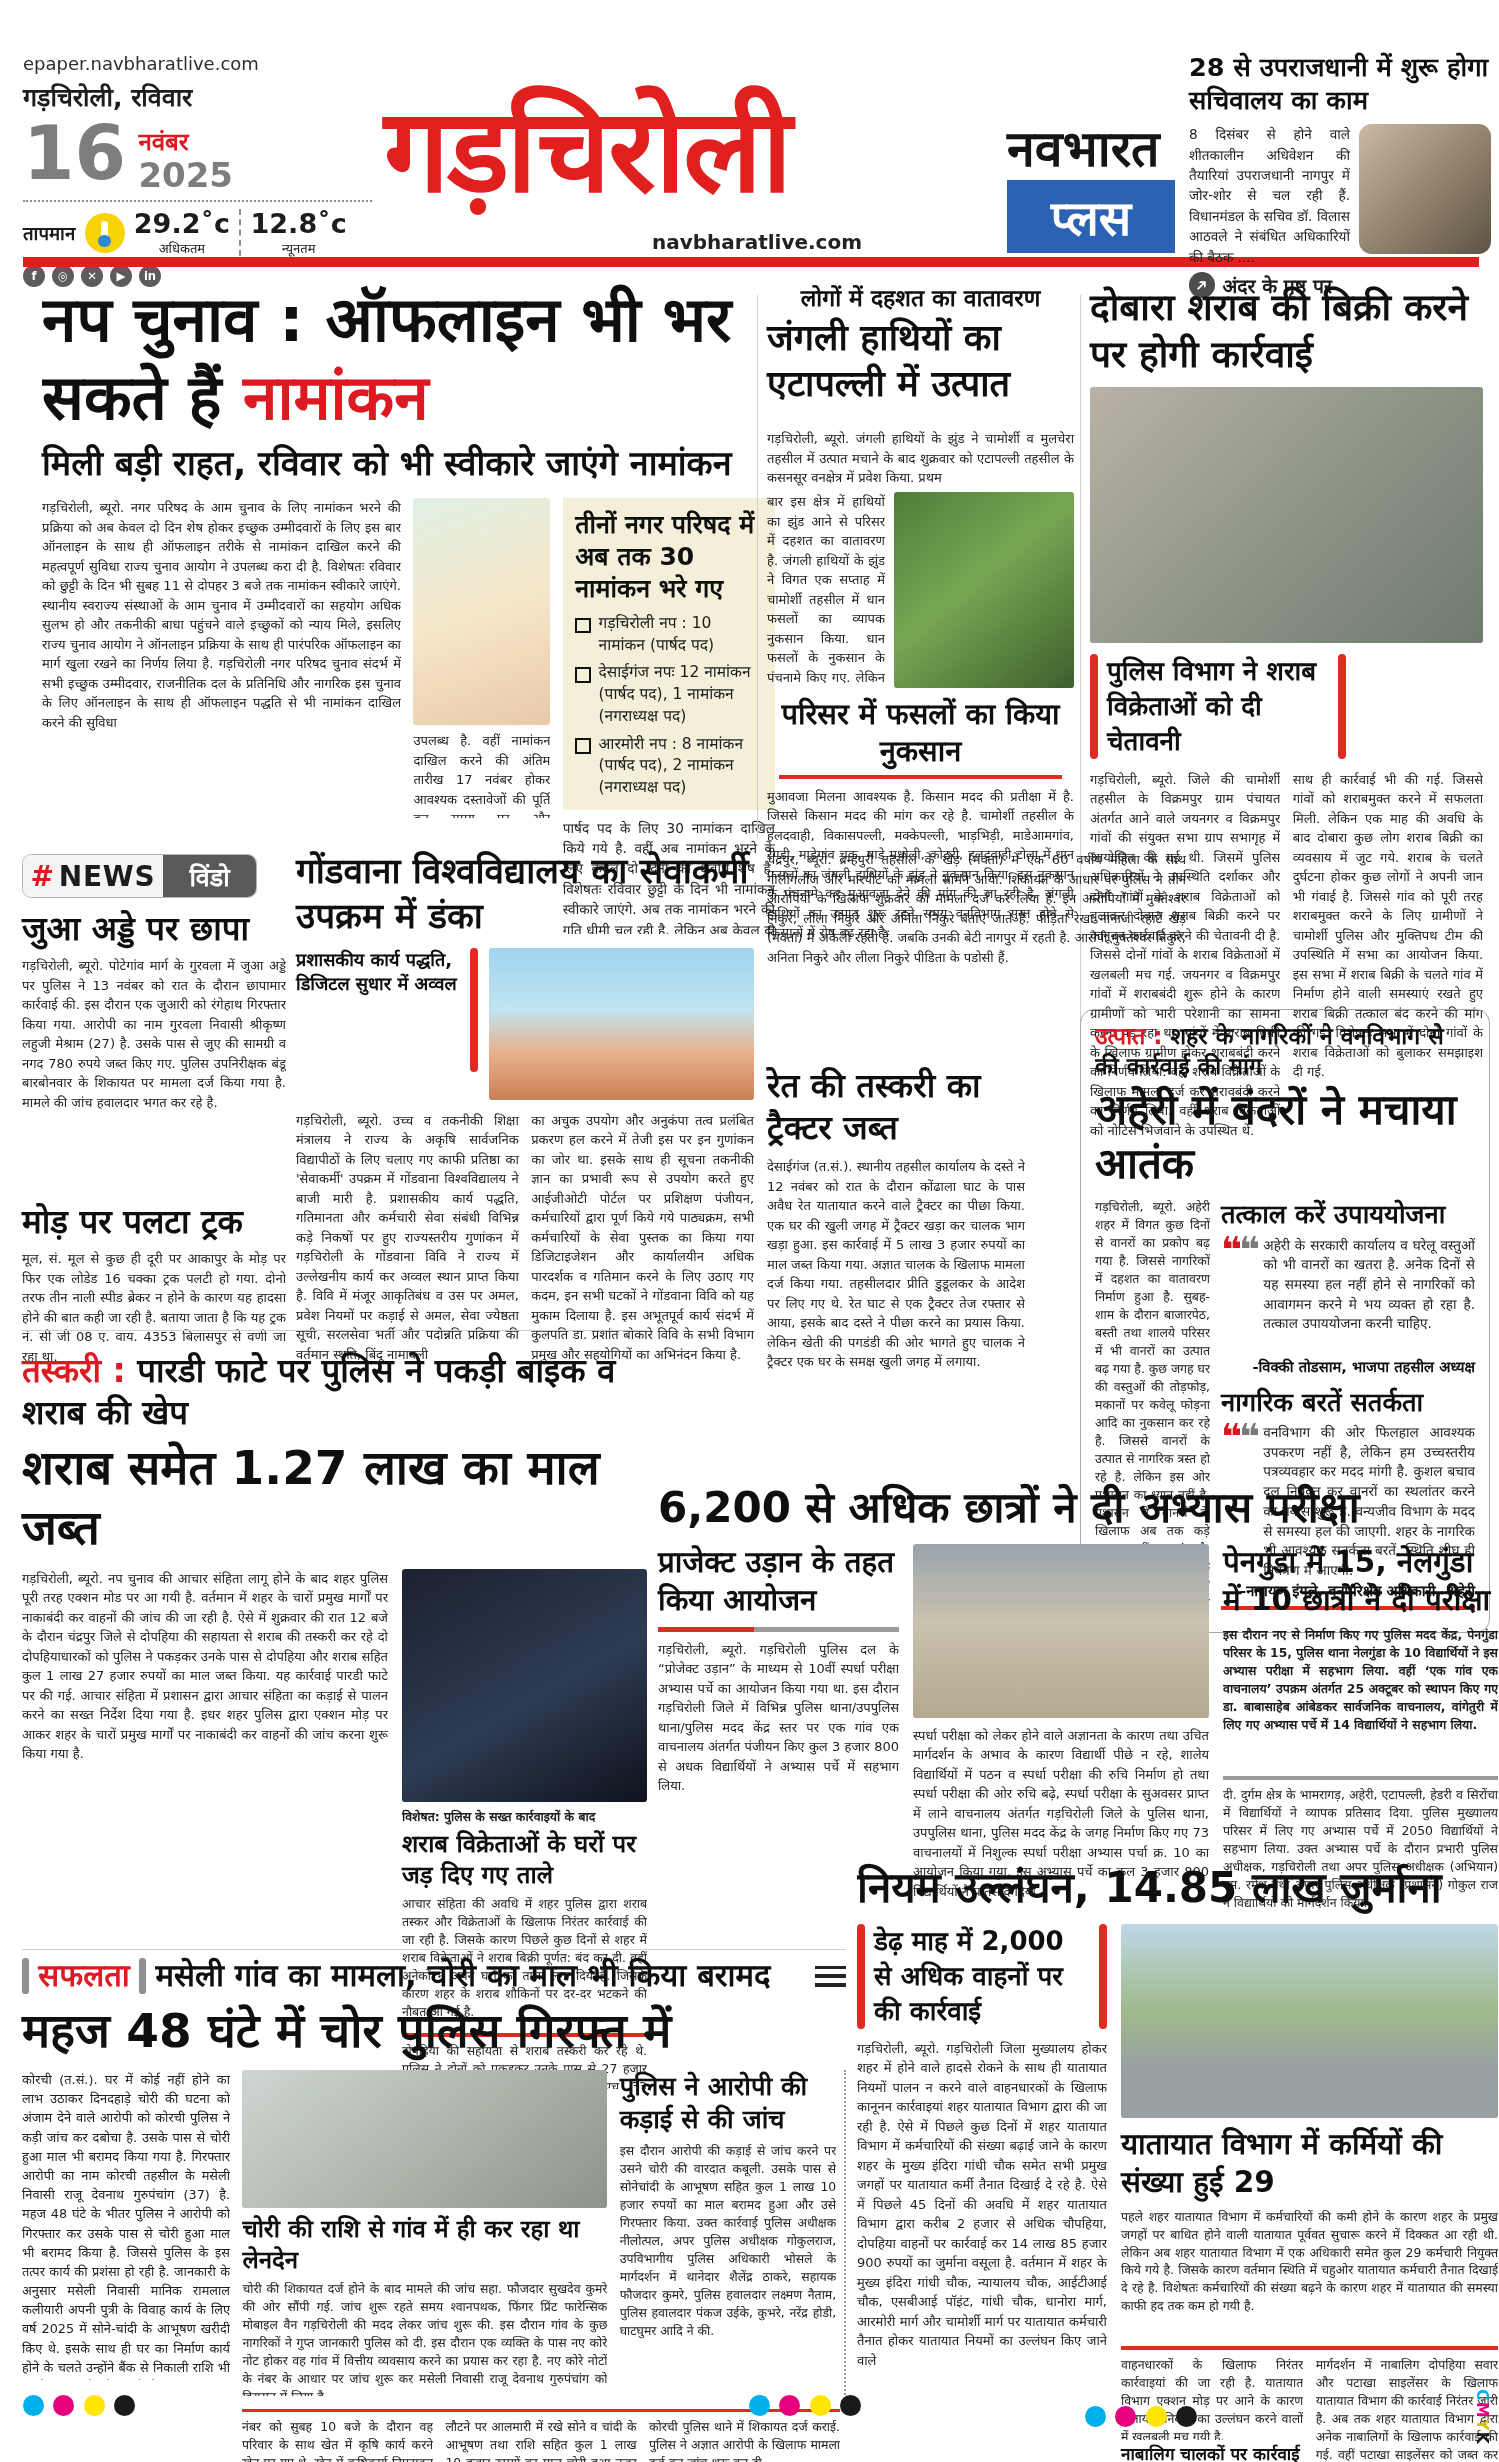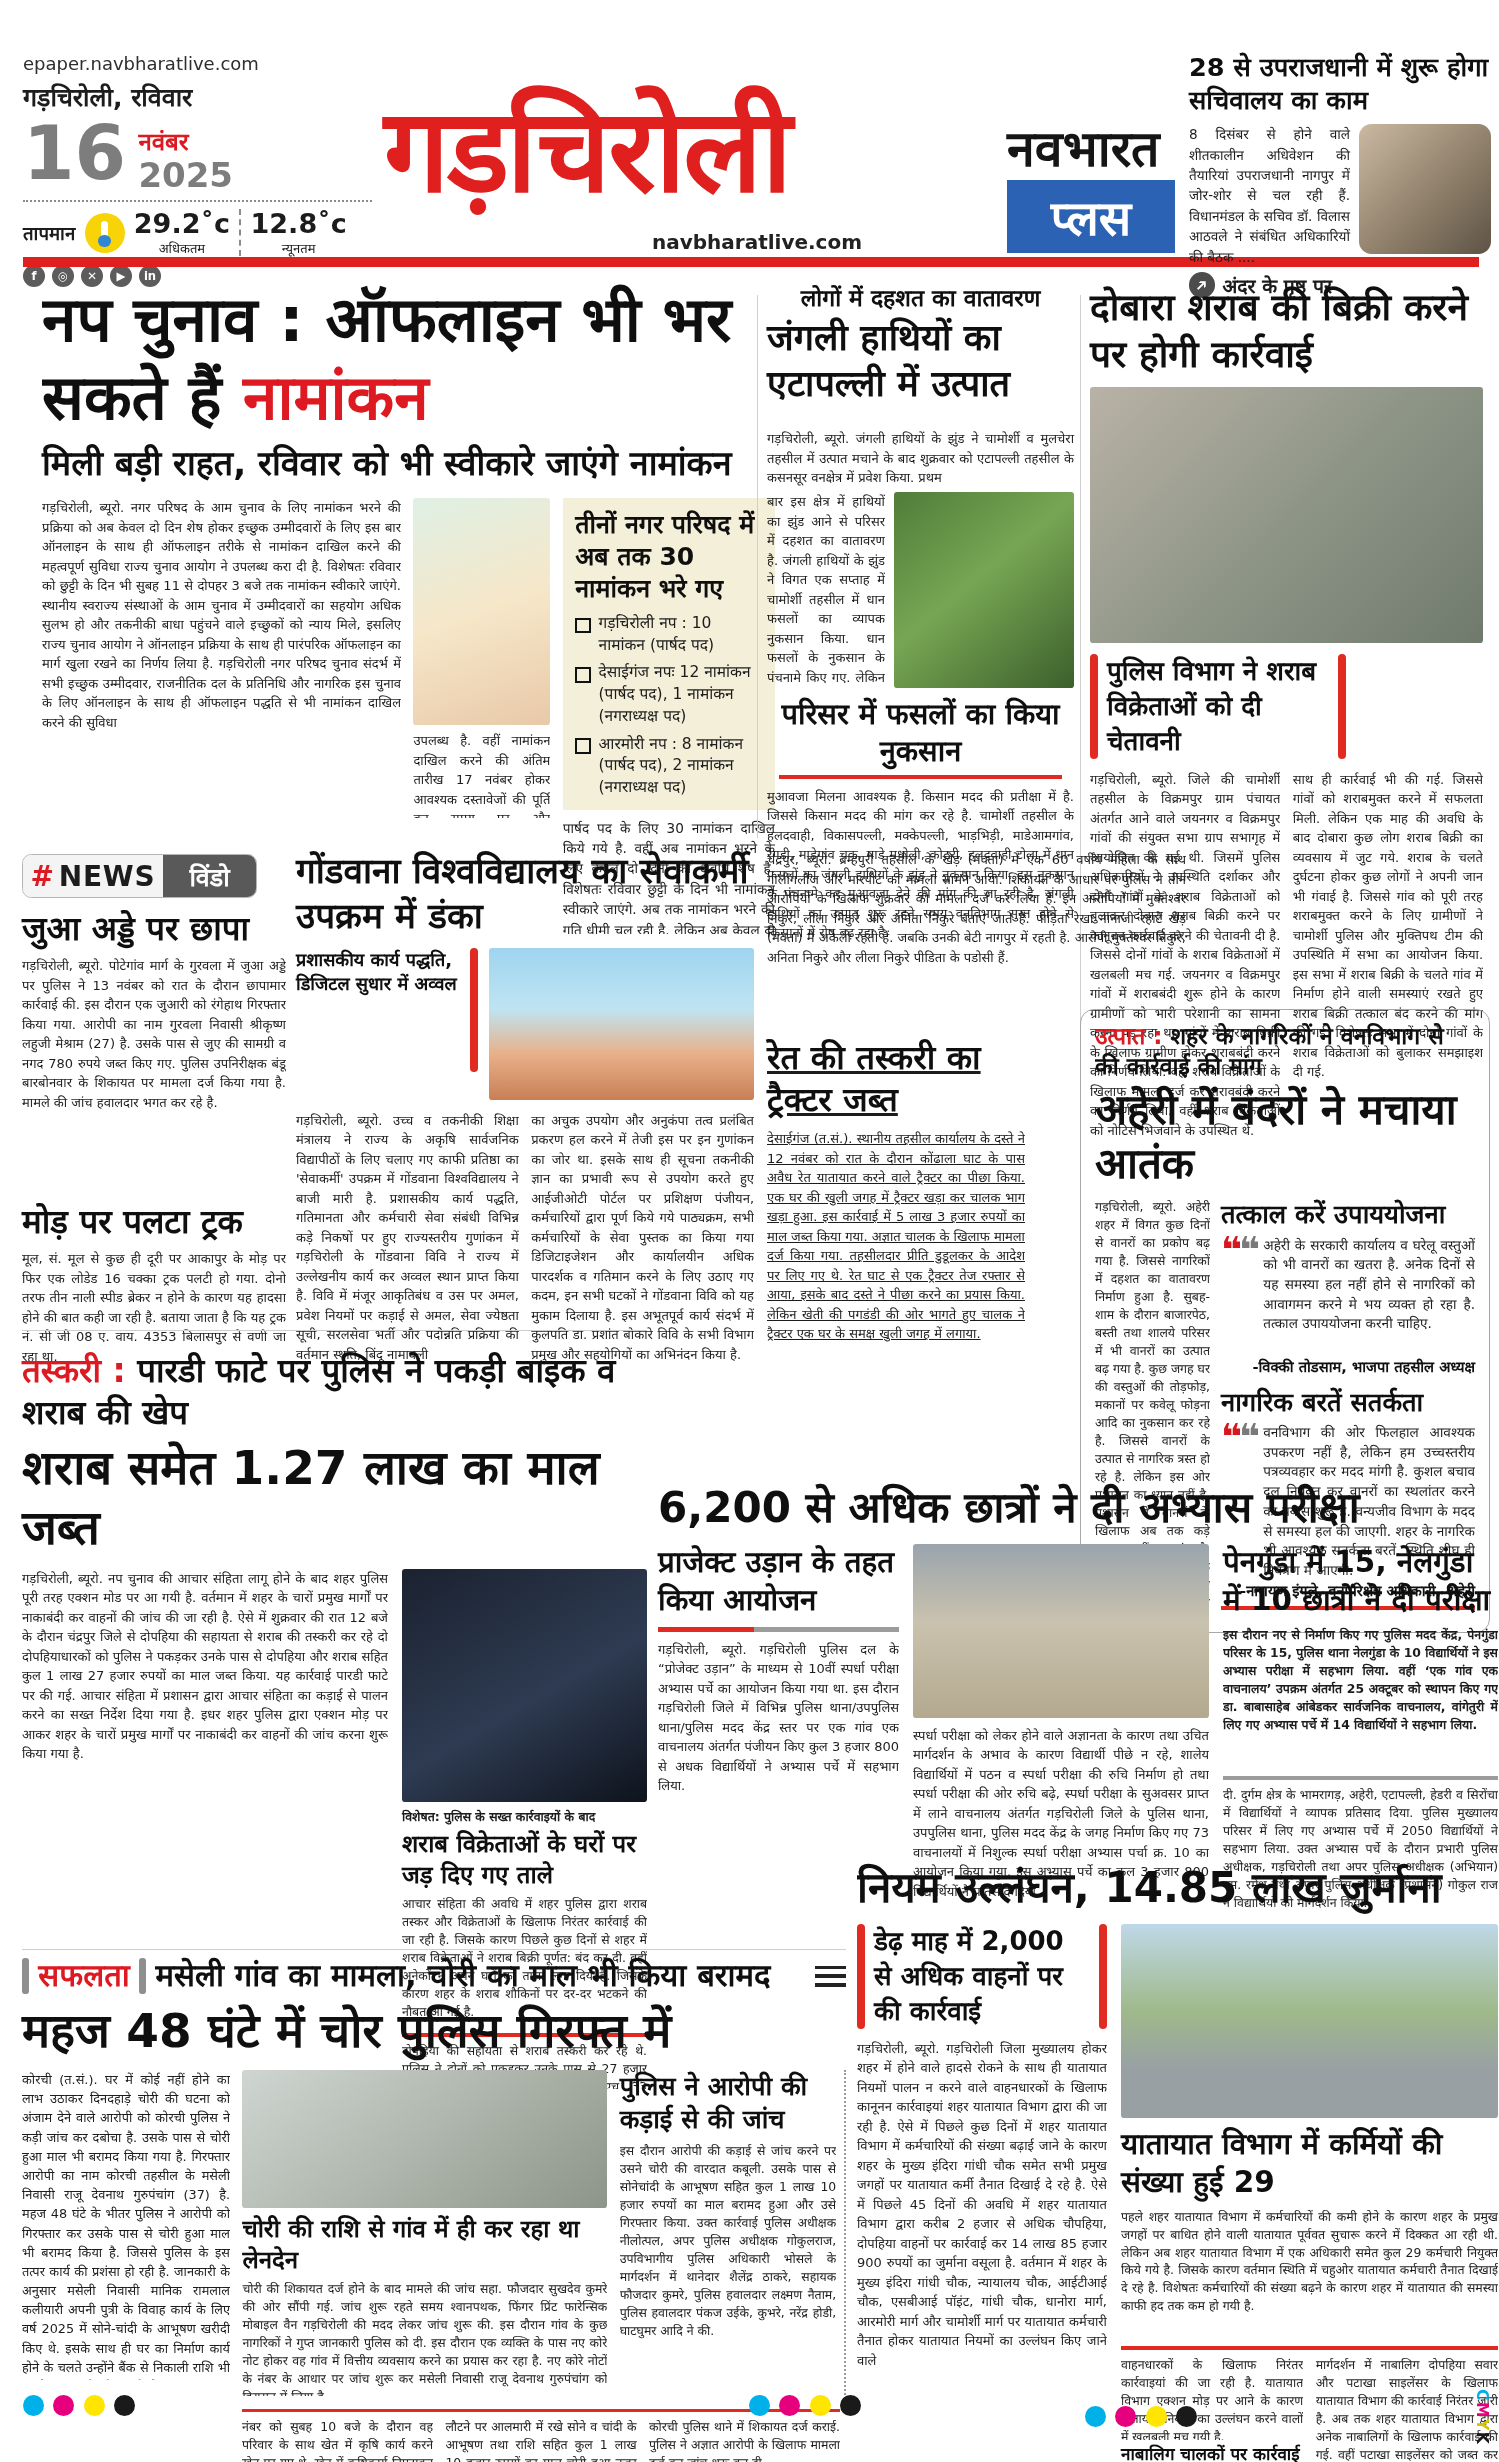--- a/index.html
+++ b/index.html
@@ -195,21 +195,21 @@
     <div class="flexrow" style="margin-top:11px;gap:12.4px;">
       <div class="body-txt clip" style="flex:1;height:256px;">गड़चिरोली, ब्यूरो. उच्च व तकनीकी शिक्षा मंत्रालय ने राज्य के अकृषि सार्वजनिक विद्यापीठों के लिए चलाए गए काफी प्रतिष्ठा का 'सेवाकर्मी' उपक्रम में गोंडवाना विश्वविद्यालय ने बाजी मारी है. प्रशासकीय कार्य पद्धति, गतिमानता और कर्मचारी सेवा संबंधी विभिन्न कड़े निकषों पर हुए राज्यस्तरीय गुणांकन में गड़चिरोली के गोंडवाना विवि ने राज्य में उल्लेखनीय कार्य कर अव्वल स्थान प्राप्त किया है. विवि में मंजूर आकृतिबंध व उस पर अमल, प्रवेश नियमों पर कड़ाई से अमल, सेवा ज्येष्ठता सूची, सरलसेवा भर्ती और पदोन्नति प्रक्रिया की वर्तमान स्थति, बिंदू नामावली</div>
       <div class="body-txt clip" style="flex:1;height:256px;">का अचुक उपयोग और अनुकंपा तत्व प्रलंबित प्रकरण हल करने में तेजी इस पर इन गुणांकन का जोर था. इसके साथ ही सूचना तकनीकी ज्ञान का प्रभावी रूप से उपयोग करते हुए आईजीओटी पोर्टल पर प्रशिक्षण पंजीयन, कर्मचारियों द्वारा पूर्ण किये गये पाठ्यक्रम, सभी कर्मचारियों के सेवा पुस्तक का किया गया डिजिटाइजेशन और कार्यालयीन अधिक पारदर्शक व गतिमान करने के लिए उठाए गए कदम, इन सभी घटकों ने गोंडवाना विवि को यह मुकाम दिलाया है. इस अभूतपूर्व कार्य संदर्भ में कुलपति डा. प्रशांत बोकारे विवि के सभी विभाग प्रमुख और सहयोगियों का अभिनंदन किया है.</div>
     </div>
   </div>
 
   <div class="abs" style="left:767px;top:844px;width:419px;height:183px;">
     <div class="body-txt clip" style="margin-top:6.2px;height:128px;">चंद्रपुर, ब्यूरो. ब्रम्हपुरी तहसील के खेड़ (मक्ता) में एक 60 वर्षीय महिला के साथ गालीगलौज और मारपीट का मामला सामने आया. शिकायत के आधार पर पुलिस ने तीन आरोपियों के खिलाफ शुक्रवार को मामला दर्ज कर लिया है. इन आरोपियों में मुक्तेश्वर निकुरे, लीला निकुरे और अनिता निकुरे बताए जाते हैं. पीड़िता रेखा नानाजी रहाटे खेड़ (मक्ता) में अकेली रहती हैं. जबकि उनकी बेटी नागपुर में रहती है. आरोपी मुक्तेश्वर निकुरे, अनिता निकुरे और लीला निकुरे पीडिता के पडोसी हैं.</div>
   </div>
 
-  <div class="abs" style="left:767px;top:1037px;width:258px;height:574px;text-decoration:underline;">
+  <div class="abs" style="left:767px;top:1065px;width:258px;height:574px;">
     <div class="hl" style="font-size:33px;">रेत की तस्करी का ट्रैक्टर जब्त</div>
     <div class="body-txt clip" style="margin-top:7.8px;height:466px;">देसाईगंज (त.सं.). स्थानीय तहसील कार्यालय के दस्ते ने 12 नवंबर को रात के दौरान कोंढाला घाट के पास अवैध रेत यातायात करने वाले ट्रैक्टर का पीछा किया. एक घर की खुली जगह में ट्रैक्टर खड़ा कर चालक भाग खड़ा हुआ. इस कार्रवाई में 5 लाख 3 हजार रुपयों का माल जब्त किया गया. अज्ञात चालक के खिलाफ मामला दर्ज किया गया. तहसीलदार प्रीति डुडूलकर के आदेश पर लिए गए थे. रेत घाट से एक ट्रैक्टर तेज रफ्तार से आया, इसके बाद दस्ते ने पीछा करने का प्रयास किया. लेकिन खेती की पगडंडी की ओर भागते हुए चालक ने ट्रैक्टर एक घर के समक्ष खुली जगह में लगाया.</div>
   </div>
 
   <div class="abs" style="left:1080px;top:1009px;width:410px;height:624px;border:1.6px solid #a8a8a8;border-radius:14px;padding:12.4px 14px;box-sizing:border-box;">
     <div class="hl clip" style="font-size:23px;max-height:65px;">
       <span class="red">उत्पात :</span><span> शहर के नागरिकों ने वनविभाग से की कार्रवाई की मांग</span>
     </div>
     <div class="hl clip" style="font-size:42px;max-height:116px;margin-top:1.6px;">अहेरी में बंदरों ने मचाया आतंक</div>
     <div class="flexrow" style="margin-top:7.8px;gap:11px;">

